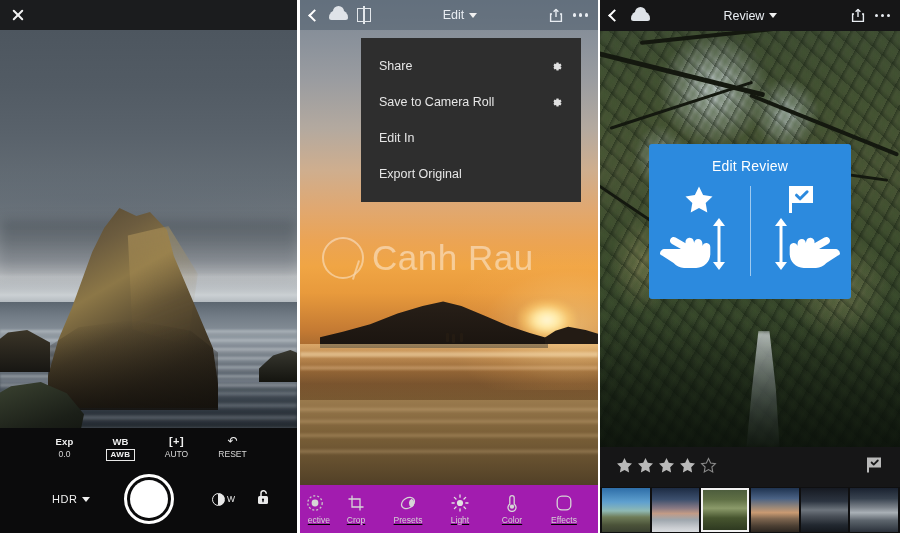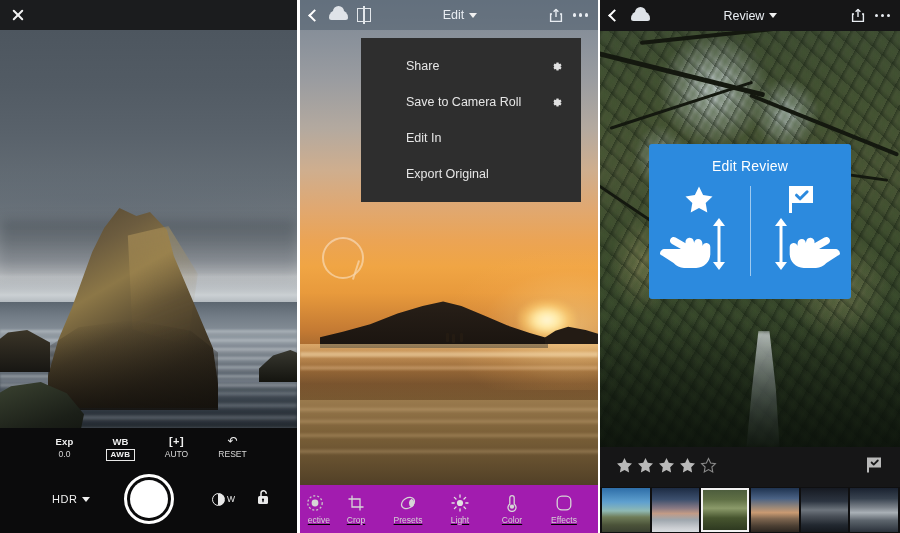--- a/index.html
+++ b/index.html
@@ -201,21 +201,21 @@
   }
   .fig {
     position: absolute; width: 3px; height: 9px; background: #241b12; border-radius: 1px;
   }
   .menu-pop {
     position: absolute; left: 61px; top: 38px; width: 220px;
     background: #2e2e2e; z-index: 9; padding: 10px 0 10px 0;
   }
   .menu-row {
     display: flex; align-items: center; justify-content: space-between;
-    padding: 0 18px; height: 36px; cursor: pointer; margin-left: 27px;
+    padding: 0 18px; height: 36px; cursor: pointer;
   }
   .menu-row span.t { color: #e6e6e6; font-size: 12.5px; }
   .gear {
     width: 13px; height: 13px; position: relative; flex: none;
   }
   .gear svg { display: block; }
   .wm {
     position: absolute; left: 22px; top: 237px; z-index: 7;
     display: flex; align-items: center; gap: 8px;
     opacity: .55; pointer-events: none;
@@ -423,20 +423,21 @@
       <div class="ripple" style="top:434px"></div>
       <div class="ripple" style="top:450px"></div>
       <div class="fig" style="left:146px; top:333px"></div>
       <div class="fig" style="left:152px; top:334px"></div>
       <div class="fig" style="left:160px; top:333px"></div>
       <div class="fig" style="left:284px; top:334px"></div>
     </div>
 
     <div class="wm">
       <div class="wm-logo"></div>
+      <div class="wm-txt">Canh Rau</div>
     </div>
 
     <div class="e-topbar">
       <div class="chev-l"></div>
       <div style="width:10px"></div>
       <div class="cloud"></div>
       <div style="width:9px"></div>
       <div class="compare"></div>
       <div class="e-title">
         <span>Edit</span>

